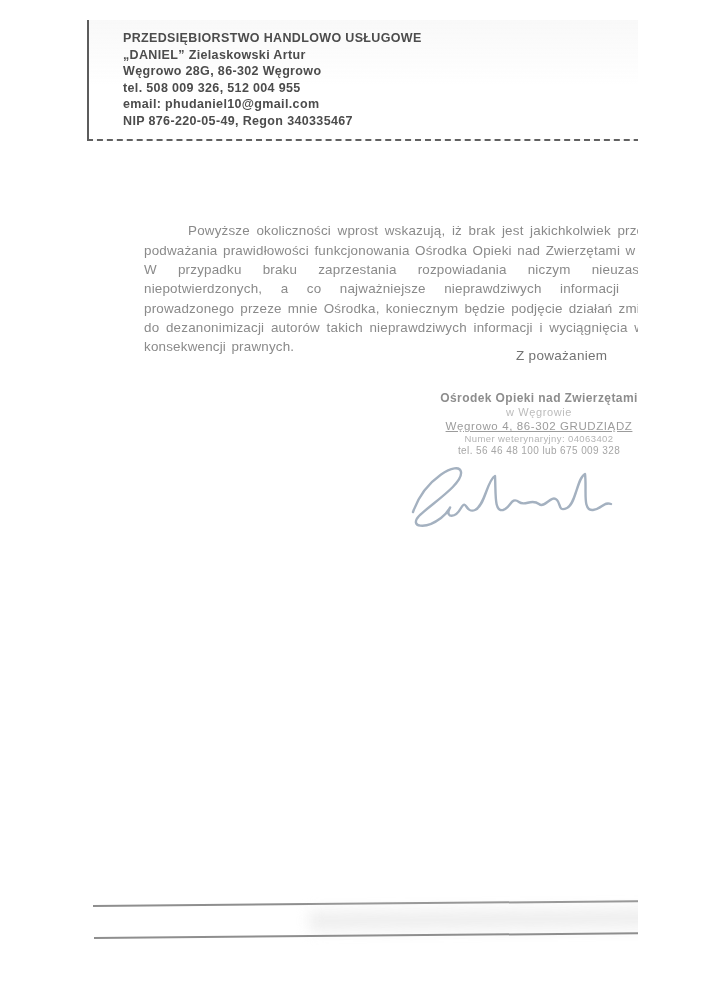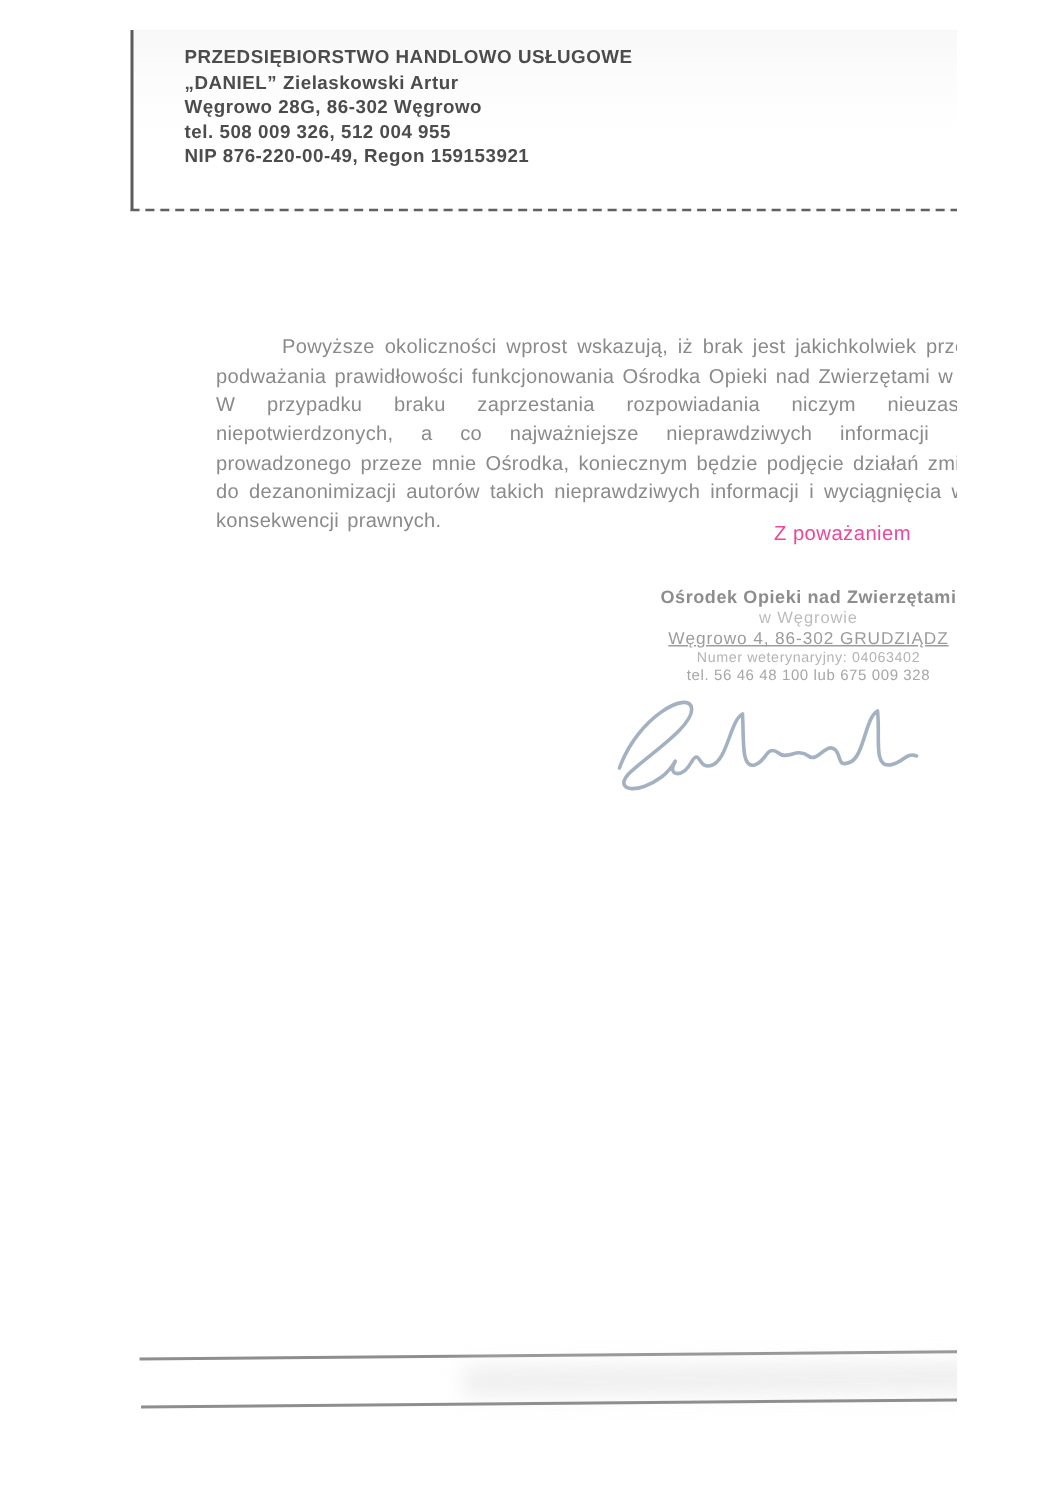--- a/index.html
+++ b/index.html
@@ -32,21 +32,21 @@
   .bodytext{
     position:absolute;left:75px;width:562px;
     color:#8a8a8a;font-size:13.4px;line-height:19.3px;
     letter-spacing:0.2px;word-spacing:1.5px;
     text-align:justify;
   }
   .p1{top:151px;}
   .p2{top:204px;text-indent:44px;}
   .closing{
     position:absolute;left:447px;top:344px;
-    color:#ec4899;font-size:13.5px;letter-spacing:0.3px;
+    color:#737373;font-size:13.5px;letter-spacing:0.3px;
   }
   
   .stamp{
     position:absolute;left:332px;top:387px;width:276px;text-align:center;
     font-family:"Liberation Sans","DejaVu Sans",sans-serif;
   }
   .stamp .s1{font-size:12px;font-weight:bold;color:#8d8d8d;letter-spacing:0.4px;}
   .stamp .s2{font-size:11px;color:#bcbcbc;margin-top:1px;letter-spacing:0.6px;}
   .stamp .s3{font-size:11.5px;color:#9c9c9c;margin-top:2px;letter-spacing:0.6px;text-decoration:underline;}
   .stamp .s4{font-size:9.5px;color:#b4b4b4;margin-top:1px;letter-spacing:0.4px;}
@@ -70,21 +70,22 @@
 <body>
 
 <div class="page">
 
   <div class="letterhead">
     <div class="company-block">
       <div>PRZEDSIĘBIORSTWO HANDLOWO USŁUGOWE</div>
       <div>„DANIEL” Zielaskowski Artur</div>
       <div>Węgrowo 28G, 86-302 Węgrowo</div>
       <div>tel. 508 009 326, 512 004 955</div>
-      <div>NIP 876-220-00-49, Regon 159153921</div>
+      <div>email: phudaniel10@gmail.com</div>
+      <div>NIP 876-220-05-49, Regon 340335467</div>
     </div>
 
     <div class="logo-wrap">
       <span>
         <svg width="88" height="98" viewBox="0 0 100 112">
           <defs>
             <linearGradient id="crescent" x1="0" y1="1" x2="0.9" y2="0">
               <stop offset="0" stop-color="#2e8372"></stop>
               <stop offset="0.55" stop-color="#59a794"></stop>
               <stop offset="1" stop-color="#d7ece3"></stop>

